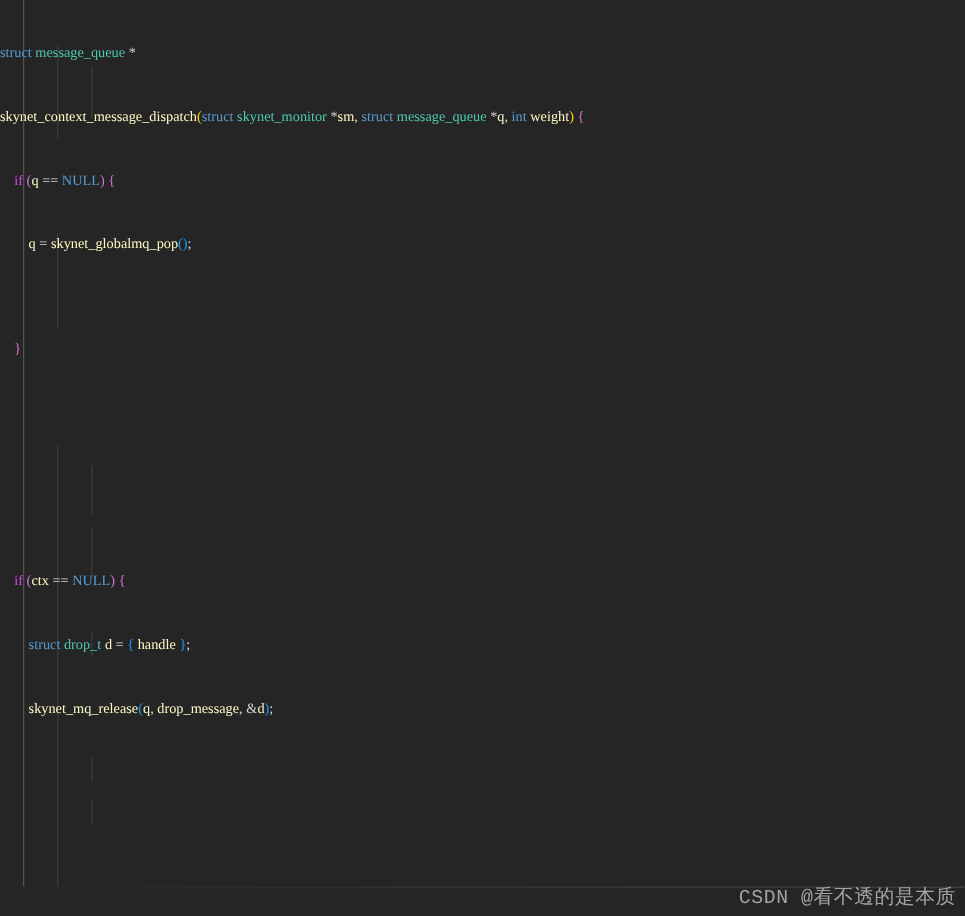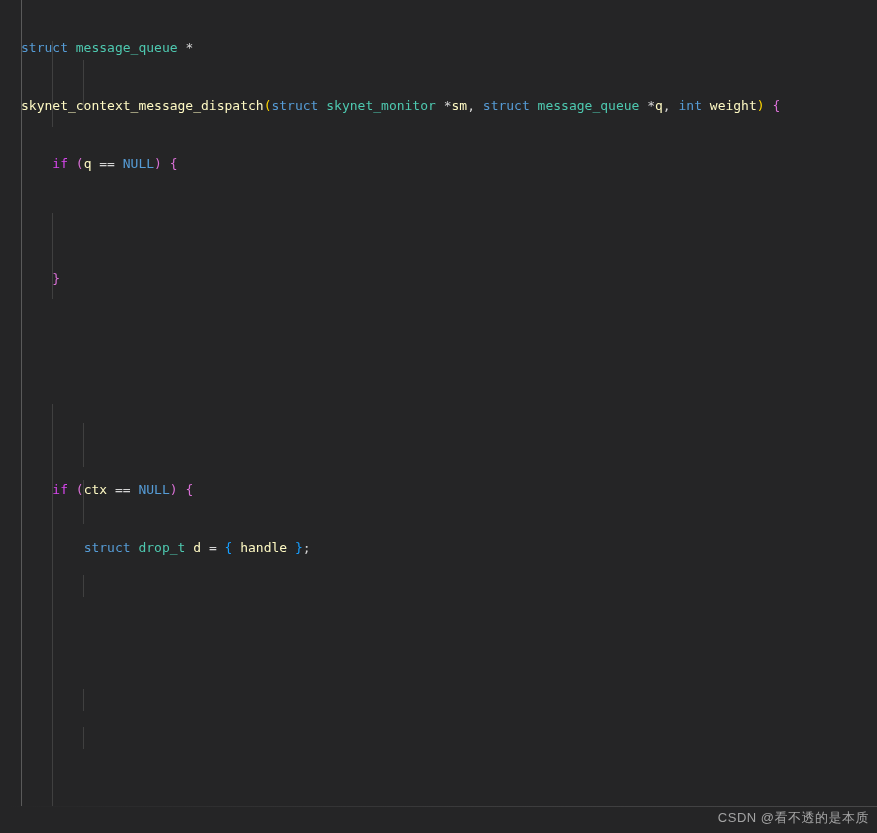--- a/index.html
+++ b/index.html
@@ -31,23 +31,23 @@
     font-family: "DejaVu Sans Mono", monospace;
     font-size: 13px;
     line-height: 19.2px;
     white-space: pre;
     color: #d4d4d4;
     -webkit-font-smoothing: antialiased;
   }
 
   .line {
     height: 19.2px;
-    padding-left: 21px;
     white-space: pre;
     position: relative;
+    font-family: Liberation Serif, serif;
   }
 
   
   .guides {
     position: absolute;
     left: 0; top: 0;
     width: 877px;
     height: 833px;
     pointer-events: none;
   }
@@ -69,22 +69,22 @@
   .pn2  { color: #179fff; }  
   .pn3  { color: #ffd700; }
 
   
   #watermark {
     position: absolute;
     right: 8px;
     bottom: 6px;
     color: #b9b9b9;
     opacity: .85;
-    font-family: Liberation Sans, sans-serif;
-    font-size: 13px;
+    font-family: Liberation Mono, monospace;
+    font-size: 18px;
     letter-spacing: .5px;
     white-space: nowrap;
     pointer-events: none;
   }
   #wm-rule {
     position: absolute;
     right: 0;
     bottom: 26px;
     width: 877px;
     height: 1px;
@@ -122,35 +122,37 @@
   </div>
 
   <div id="code" style="color: rgb(212, 212, 212); font-size: 13px; line-height: 19.2px;">
 
 <div class="line"><span class="typ">struct</span> <span class="usrt">message_queue</span> <span class="op">*</span></div>
 
 <div class="line"><span class="var">skynet_context_message_dispatch</span><span class="pn3">(</span><span class="typ">struct</span> <span class="usrt">skynet_monitor</span> <span class="op">*</span><span class="var">sm</span><span class="op">,</span> <span class="typ">struct</span> <span class="usrt">message_queue</span> <span class="op">*</span><span class="var">q</span><span class="op">,</span> <span class="typ">int</span> <span class="var">weight</span><span class="pn3">)</span> <span class="pn">{</span></div>
 
 <div class="line">    <span class="kw">if</span> <span class="pn">(</span><span class="var">q</span> <span class="op">==</span> <span class="typ">NULL</span><span class="pn">)</span> <span class="pn">{</span></div>
 
+<div class="line">        <span class="var">q</span> <span class="op">=</span> <span class="var">skynet_globalmq_pop</span><span class="pn2">()</span><span class="op">;</span></div>
 
 
 
 <div class="line">    <span class="pn">}</span></div>
 
 <div class="line"> </div>
 
 
 <div class="line"> </div>
 
 
 <div class="line">    <span class="kw">if</span> <span class="pn">(</span><span class="var">ctx</span> <span class="op">==</span> <span class="typ">NULL</span><span class="pn">)</span> <span class="pn">{</span></div>
 
 <div class="line">        <span class="typ">struct</span> <span class="usrt">drop_t</span> <span class="var">d</span> <span class="op">=</span> <span class="pn2">{</span> <span class="var">handle</span> <span class="pn2">}</span><span class="op">;</span></div>
 
+<div class="line">        <span class="var">skynet_mq_release</span><span class="pn2">(</span><span class="var">q</span><span class="op">,</span> <span class="var">drop_message</span><span class="op">,</span> <span class="op">&amp;</span><span class="var">d</span><span class="pn2">)</span><span class="op">;</span></div>
 
 
 
 
 
 
 
 
 
 

